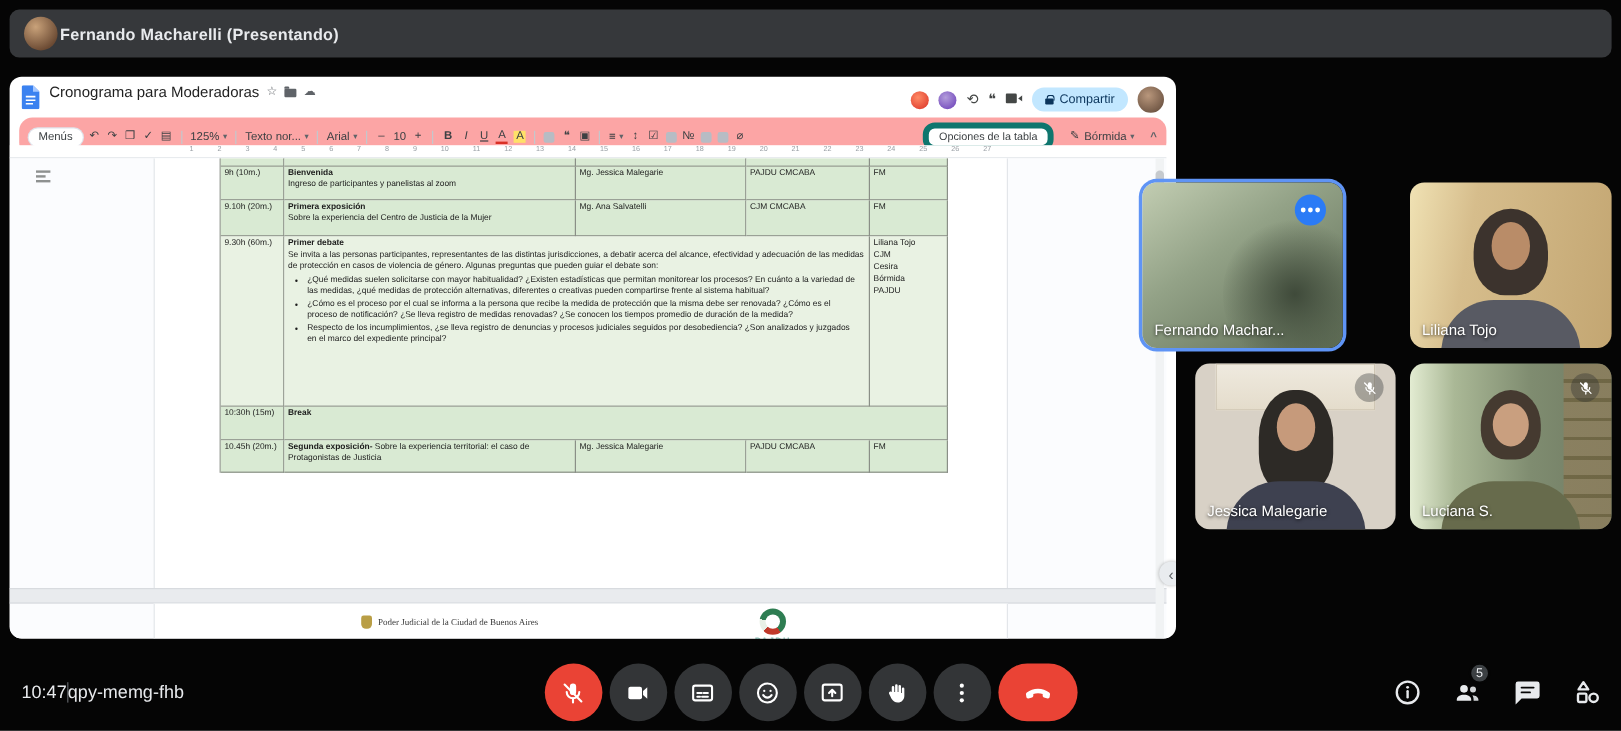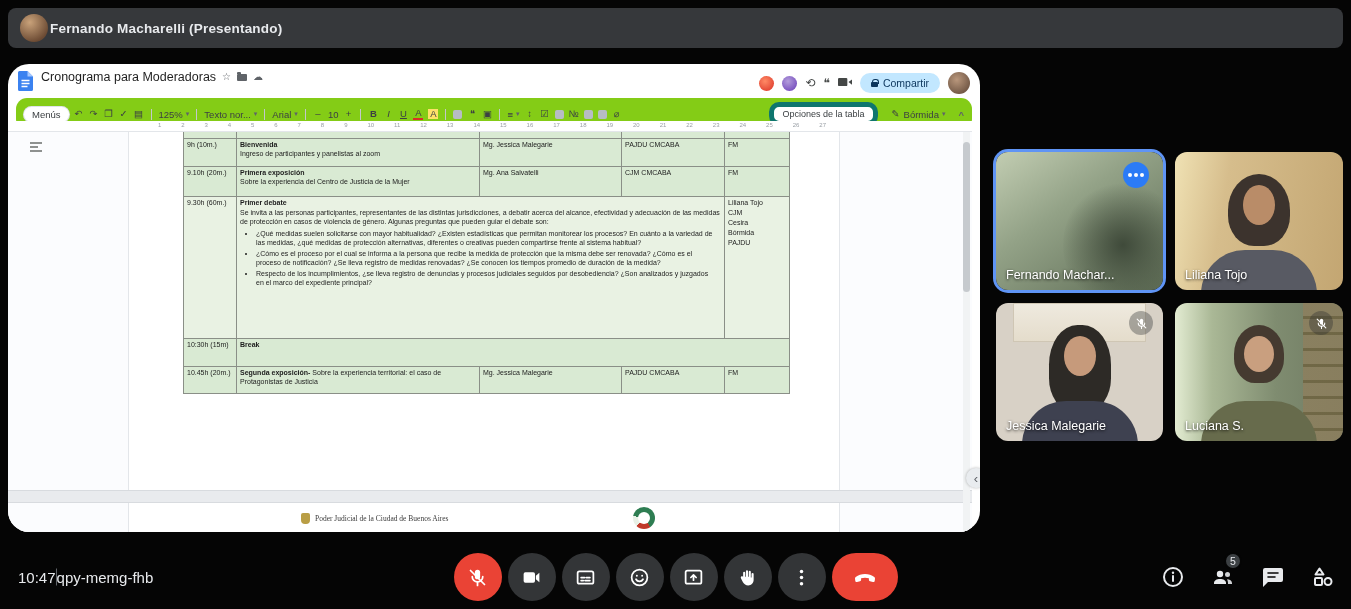--- a/index.html
+++ b/index.html
@@ -5,42 +5,42 @@
   *{margin:0;padding:0;box-sizing:border-box}
   html,body{width:1351px;height:609px;overflow:hidden}
   body{background:#050505;font-family:"Liberation Sans",sans-serif;position:relative}
 
   
   .topbar{position:absolute;left:8px;top:8px;right:8px;height:40px;background:#36383b;border-radius:8px;display:flex;align-items:center;gap:2px;padding:0 12px}
   .topbar .avatar{width:28px;height:28px;border-radius:50%;background:radial-gradient(circle at 35% 30%,#c9a27a,#6b4a33 75%)}
   .topbar .label{color:#e8eaed;font-size:13.5px;font-weight:600;letter-spacing:.2px}
 
   
-  .stage{position:absolute;left:8px;top:64px;width:972px;height:468px;background:#fff;border-radius:21px;overflow:hidden}
+  .stage{position:absolute;left:8px;top:64px;width:972px;height:468px;background:#fff;border-radius:10px;overflow:hidden}
   .dheader{position:absolute;left:0;top:0;width:100%;height:32px;display:flex;align-items:flex-start;padding:6px 10px 0 10px}
   .dicon{margin-top:1px}
   .dtitlewrap{margin-left:8px}
   .dtitle-row{display:flex;align-items:center;gap:6px}
   .dtitle{font-size:12.5px;color:#1f1f1f}
   .hico{font-size:10px;color:#5f6368;line-height:1}
   .folder{width:10px;height:7px;background:#5f6368;border-radius:1px;position:relative}
   .folder:before{content:"";position:absolute;top:-2px;left:0;width:4px;height:2px;background:#5f6368;border-radius:1px 1px 0 0}
   .dmenu{display:flex;gap:9px;margin-top:3px}
   .dmenu span{font-size:10.5px;color:#3c4043}
   .dright{margin-left:auto;display:flex;align-items:center;gap:8px;padding-top:2px}
   .collab{width:15px;height:15px;border-radius:50%}
   .collab.red{background:radial-gradient(circle at 40% 35%,#ff8a65,#d93025)}
   .collab.purple{background:radial-gradient(circle at 40% 35%,#b39ddb,#673ab7)}
   .dright .gico{font-size:12px;color:#444746;line-height:1}
   .share-btn{display:flex;align-items:center;gap:5px;background:#c2e7ff;color:#0b355c;font-size:10.5px;font-weight:400;border-radius:12px;padding:4px 11px}
   .mini-lock{width:7px;height:5px;background:#0b355c;border-radius:1px;position:relative;margin-top:2px}
   .mini-lock:before{content:"";position:absolute;top:-3px;left:1px;width:5px;height:4px;border:1.2px solid #0b355c;border-bottom:none;border-radius:3px 3px 0 0}
   .me-avatar{width:22px;height:22px;border-radius:50%;background:radial-gradient(circle at 40% 35%,#b9977c,#5a4334)}
 
-  .dtoolbar{position:absolute;left:8px;top:34px;width:956px;height:21px;background:#84cc16;border-radius:11px;display:flex;align-items:center;gap:5px;padding:16px 8px;font-size:9.5px;color:#3c4043;white-space:nowrap}
+  .dtoolbar{position:absolute;left:8px;top:34px;width:956px;height:21px;background:#fca5a5;border-radius:11px;display:flex;align-items:center;gap:5px;padding:16px 8px;font-size:9.5px;color:#3c4043;white-space:nowrap}
   .menus-pill{background:#fff;border-radius:10px;padding:2px 8px;font-size:9.5px;color:#3c4043;box-shadow:0 0 0 1px #dfe3eb}
   .tsep{width:1px;height:11px;background:#c4c7cc;margin:0 2px}
   .tico{display:inline-block;min-width:10px;text-align:center;line-height:1}
   .tdot{width:9px;height:9px;border-radius:2px;background:#b7bcc4}
   .tsel{display:flex;align-items:center;gap:3px}
   .caret{font-size:7px;color:#5f6368}
   .tb-b{font-weight:700}.tb-i{font-style:italic}.tb-u{text-decoration:underline}
   .tb-color{border-bottom:2px solid #d93025;line-height:1}
   .tb-hl{background:#ffe168;padding:0 1px;line-height:1.1}
   .tbl-opts{margin-left:auto;border:5px solid #0f766e;border-radius:10px;padding:2px 8px;background:#fff;font-size:9px}
@@ -77,21 +77,21 @@
   .jfooter{position:absolute;left:172px;top:10px;display:flex;align-items:center;gap:5px}
   .crest{width:9px;height:11px;background:linear-gradient(#c9b037,#8e7online) ;background:#b99e45;border-radius:2px 2px 4px 4px}
   .jtext{font-family:"Liberation Serif",serif;font-size:7.5px;color:#3c3c3c}
   .pajdu{position:absolute;left:500px;top:4px;text-align:center}
   .pajdu-ring{width:22px;height:22px;border-radius:50%;margin:0 auto;background:conic-gradient(#2e7d52 0 40%,#c0392b 40% 62%,#e8f0e6 62% 78%,#2e7d52 78% 100%)}
   .pajdu-ring:after{content:"";display:block;width:12px;height:12px;border-radius:50%;background:#fff;position:relative;top:5px;left:5px}
   .pajdu-text{font-size:7.5px;font-weight:700;letter-spacing:1px;color:#1d7a6b;margin-top:1px}
 
   
   .tile{position:absolute;border-radius:12px;overflow:hidden}
-  #tile1{left:996px;top:152px;width:167px;height:138px;box-shadow:0 0 0 3px #5f94f5}
+  #tile1{left:952px;top:152px;width:167px;height:138px;box-shadow:0 0 0 3px #5f94f5}
   #tile2{left:1175px;top:152px;width:168px;height:138px}
   #tile3{left:996px;top:303px;width:167px;height:138px}
   #tile4{left:1175px;top:303px;width:168px;height:138px}
   .t1{background:linear-gradient(145deg,#c2cdb2 0%,#93a287 40%,#5e6c55 100%)}
   .t1 .blur-blob{position:absolute;right:-20px;top:28px;width:120px;height:130px;border-radius:50%;background:radial-gradient(circle,#3f4a3a 0%,rgba(63,74,58,0) 70%)}
   .t2{background:linear-gradient(100deg,#f0e2b4 0%,#d6bd8c 30%,#c3a672 100%)}
   .t3{background:#d8d1c6}
   .t3 .art{position:absolute;left:10%;top:0;width:80%;height:28%;background:linear-gradient(#efeadf,#e4dccb);box-shadow:inset 0 0 0 1px #cfc6b4}
   .t4{background:linear-gradient(90deg,#e3ecd2 0%,#aab896 22%,#7f8c70 55%,#6d males7660 100%);background:linear-gradient(90deg,#e3ecd2 0%,#aab896 22%,#7f8c70 60%,#6f7a62 100%)}
   .t4 .shelf{position:absolute;right:0;top:0;width:24%;height:100%;background:repeating-linear-gradient(#8d7f5e 0 13px,#6f6340 13px 16px);opacity:.85}

